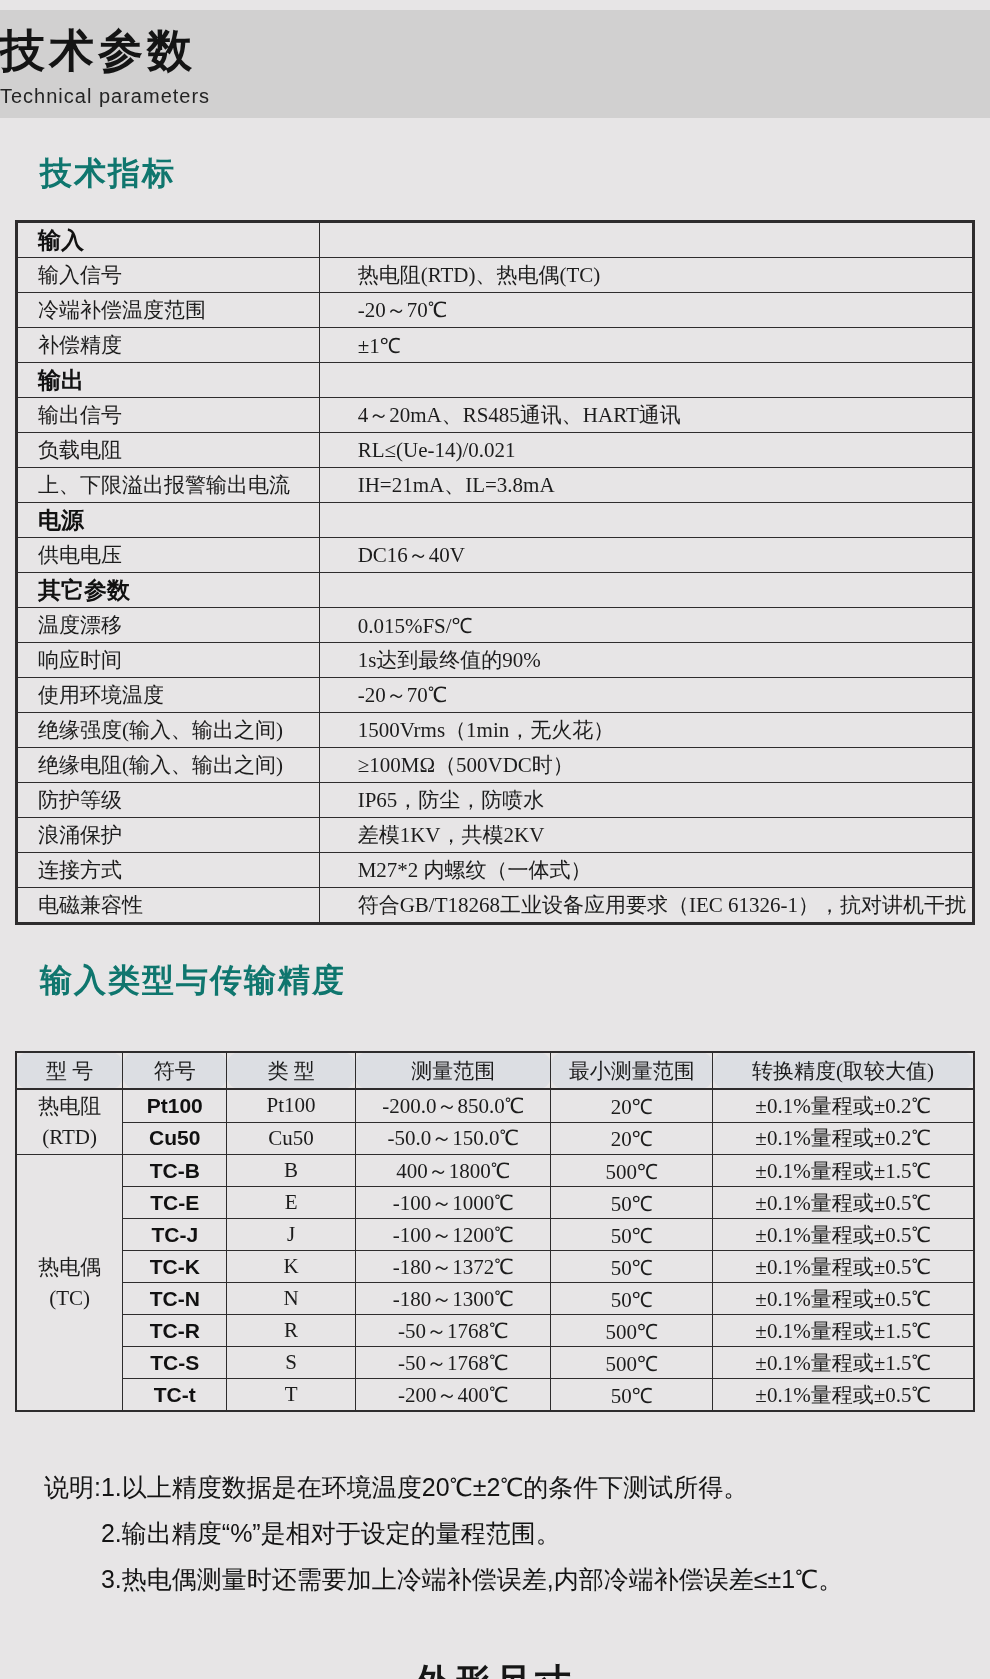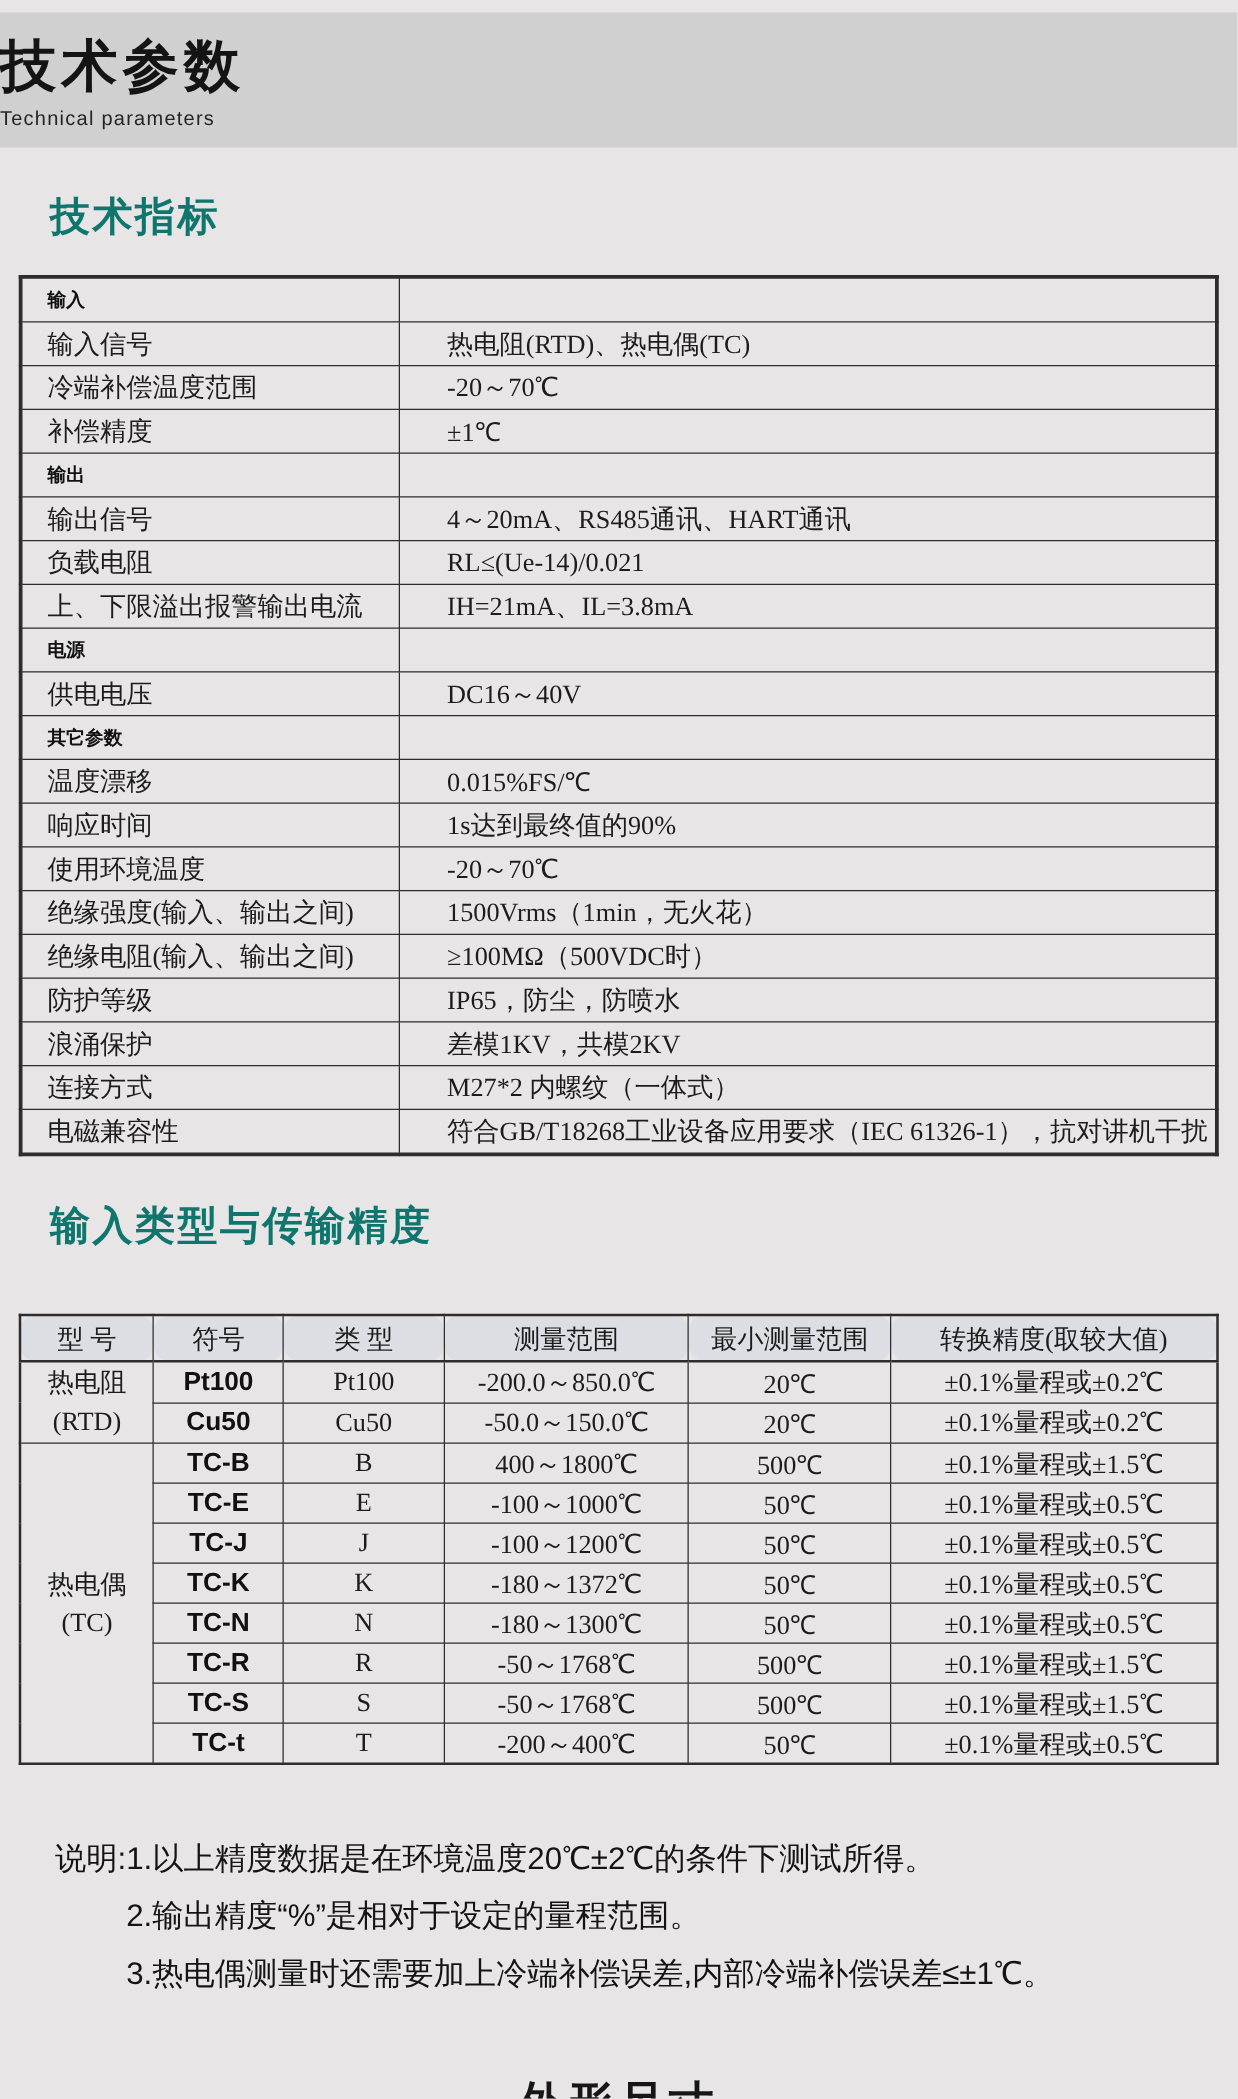--- a/index.html
+++ b/index.html
@@ -13,38 +13,38 @@
     margin:0 auto; position:relative; overflow:hidden;
     background:#e7e5e6;
   }
 
   
   .banner {
     margin-top:10px; height:108px; background:#d1d0d0;
     display:flex; flex-direction:column; align-items:flex-start; justify-content:center;
   }
   .banner-title { font-size:45px; font-weight:bold; letter-spacing:4px; color:#141414; }
-  .banner-sub { font-size:16px; margin-top:4px; letter-spacing:1px; color:#242424; }
+  .banner-sub { font-size:20px; margin-top:4px; letter-spacing:1px; color:#242424; }
 
   .section-heading {
     font-size:32px; font-weight:bold; letter-spacing:2px;
     margin:34px 0 0 40px; color:#0f766e;
   }
 
   
   table { border-collapse:collapse; width:960px; margin-left:15px; background:transparent; }
   .spec-table { margin-top:24px; border:3px solid #2e2c2d; }
   .spec-table td {
     border:1.6px solid #2e2c2d; height:32px;
     font-size:21px; font-family:"Liberation Serif", serif; color:#1c1c1c;
   }
   .spec-table td.l { width:288px; padding-left:20px; }
   .spec-table td.v { padding-left:38px; }
   .spec-table tr.sec td.l {
-    font-family:"Liberation Sans", sans-serif; font-weight:bold; font-size:15px; color:#111;
+    font-family:"Liberation Sans", sans-serif; font-weight:bold; font-size:23px; color:#111;
   }
 
   
   .types-table { margin-top:48px; border:2.5px solid #2e2c2d; }
   .types-table th, .types-table td {
     border:1.6px solid #2e2c2d; text-align:center;
     font-family:"Liberation Serif", serif; font-weight:normal;
     font-size:21px; height:29px; color:#1c1c1c;
   }
   .types-table th {

